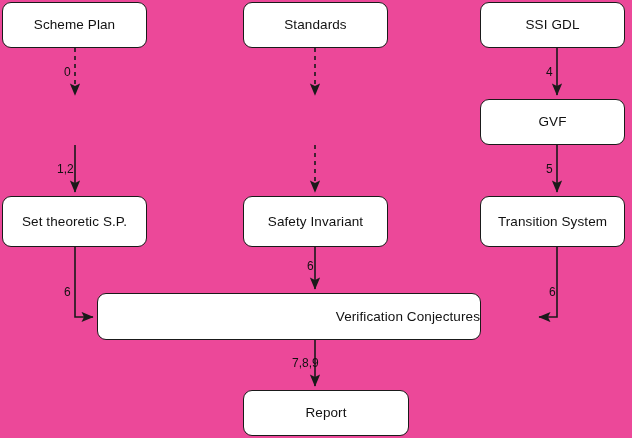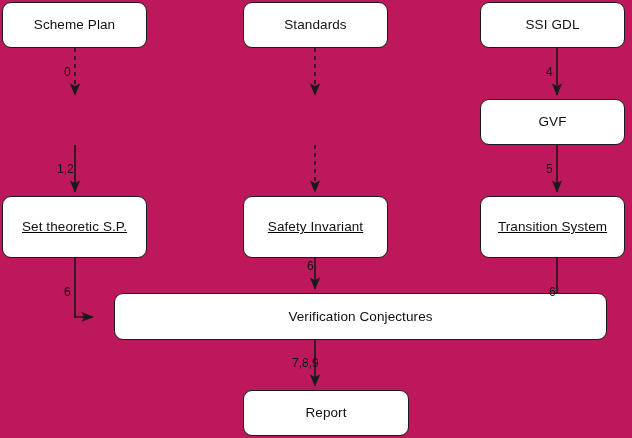--- a/index.html
+++ b/index.html
@@ -8,21 +8,21 @@
     padding: 0;
     background: #ffffff;
   }
   body {
     font-family: "Liberation Sans", sans-serif;
   }
   #diagram-root {
     position: relative;
     width: 632px;
     height: 438px;
-    background: #be185d;
+    background: #ec4899;
     overflow: hidden;
   }
   #edge-layer {
     position: absolute;
     left: 0;
     top: 0;
     width: 632px;
     height: 438px;
   }
   .node {
@@ -44,27 +44,28 @@
     white-space: nowrap;
     text-align: center;
   }
   
   .col-1 { left: 2px;   width: 145px; }
   .col-2 { left: 243px; width: 145px; }
   .col-3 { left: 480px; width: 145px; }
   
   .row-1 { top: 2px;   height: 46px; }
   .row-2 { top: 99px;  height: 46px; }
-  .row-3 { top: 196px; height: 62px; text-decoration: underline; }
+  .row-3 { top: 196px; height: 51px; }
   
   .node-wide {
-    left: 114px;
+    left: 97px;
     top: 293px;
-    width: 493px;
+    width: 384px;
     height: 47px;
+    justify-content: flex-end;
   }
   .node-report {
     left: 243px;
     top: 390px;
     width: 166px;
     height: 46px;
   }
   .edge-label {
     position: absolute;
     font-size: 12px;

